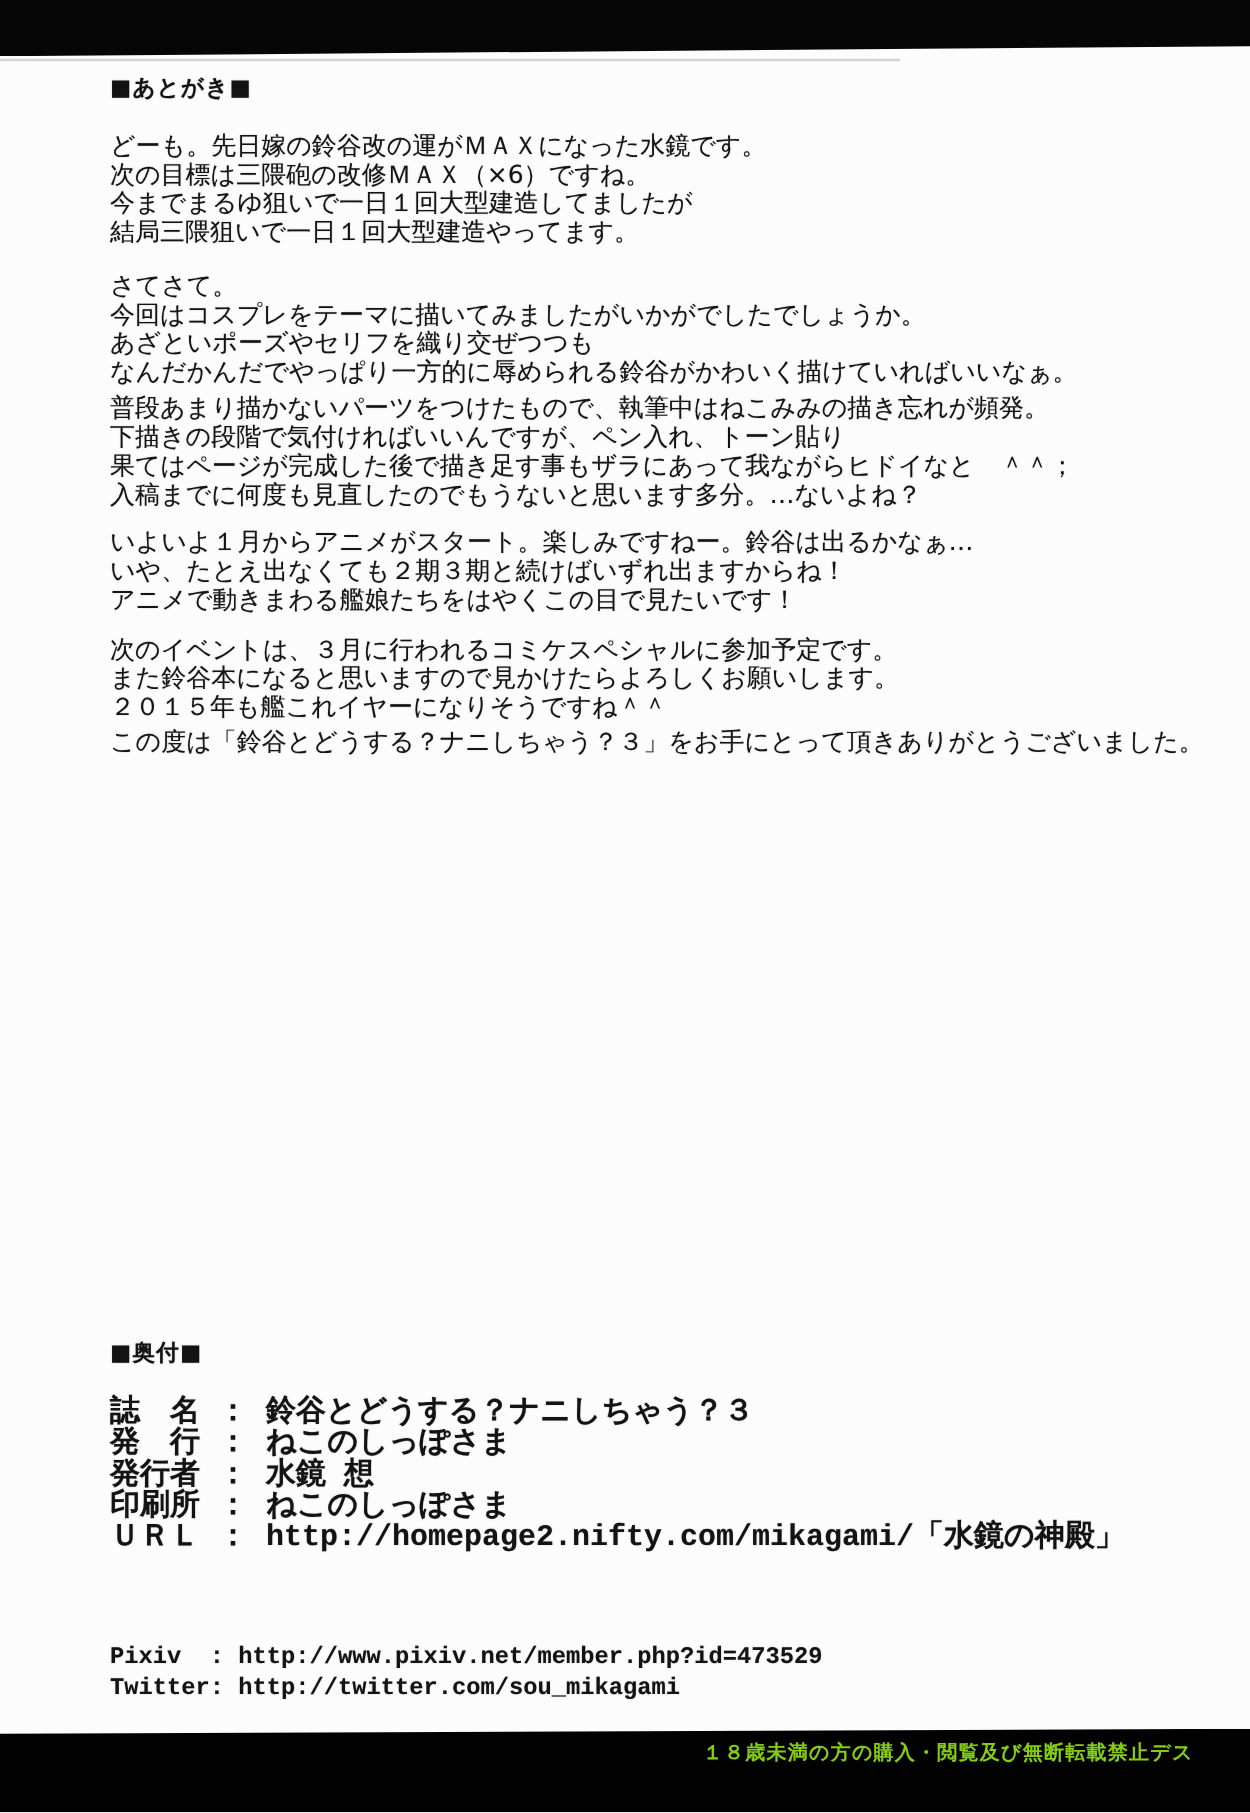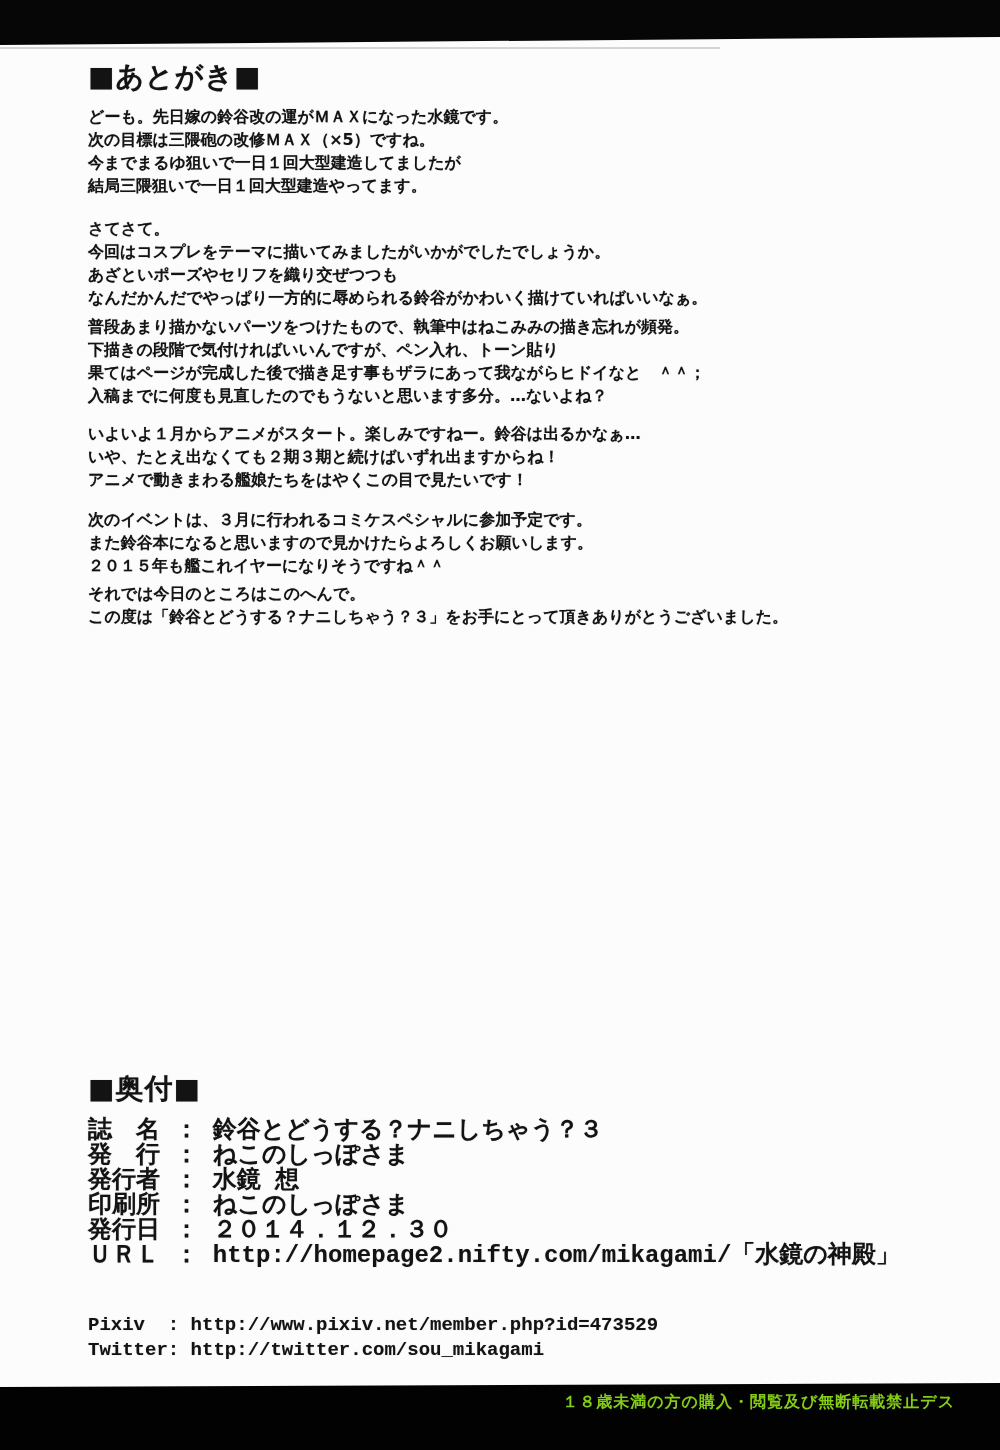--- a/index.html
+++ b/index.html
@@ -31,32 +31,32 @@
     width: 72%;
     height: 2px;
     background: #b5b5b5;
     opacity: .55;
   }
   
   .hd {
     position: absolute;
     left: 88px;
     margin: 0;
-    font-size: 28px;
+    font-size: 18px;
     font-weight: bold;
     letter-spacing: 1px;
     white-space: pre;
     text-shadow: 0 0 1px rgba(0,0,0,.4);
   }
   .para {
     position: absolute;
     left: 88px;
     margin: 0;
-    font-size: 16px;
-    font-weight: bold;
+    font-size: 20px;
+    font-weight: normal;
     line-height: 23px;
     letter-spacing: 0;
     text-shadow: 0 0 1px rgba(0,0,0,.35);
   }
   .ln {
     display: block;
     white-space: pre;
   }
   
   .crows {
@@ -112,21 +112,21 @@
 
 <div class="page">
 
   <div class="topbar"></div>
   <div class="topbar-scanline"></div>
 
   <h2 class="hd" style="top:58px">■あとがき■</h2>
 
   <p class="para" style="top:105px">
     <span class="ln">どーも。先日嫁の鈴谷改の運がＭＡＸになった水鏡です。</span>
-    <span class="ln">次の目標は三隈砲の改修ＭＡＸ（×5）ですね。</span>
+    <span class="ln">次の目標は三隈砲の改修ＭＡＸ（×6）ですね。</span>
     <span class="ln">今までまるゆ狙いで一日１回大型建造してましたが</span>
     <span class="ln">結局三隈狙いで一日１回大型建造やってます。</span>
   </p>
 
   <p class="para" style="top:217px">
     <span class="ln">さてさて。</span>
     <span class="ln">今回はコスプレをテーマに描いてみましたがいかがでしたでしょうか。</span>
     <span class="ln">あざといポーズやセリフを織り交ぜつつも</span>
     <span class="ln">なんだかんだでやっぱり一方的に辱められる鈴谷がかわいく描けていればいいなぁ。</span>
   </p>
@@ -144,32 +144,30 @@
     <span class="ln">アニメで動きまわる艦娘たちをはやくこの目で見たいです！</span>
   </p>
 
   <p class="para" style="top:508px">
     <span class="ln">次のイベントは、３月に行われるコミケスペシャルに参加予定です。</span>
     <span class="ln">また鈴谷本になると思いますので見かけたらよろしくお願いします。</span>
     <span class="ln">２０１５年も艦これイヤーになりそうですね＾＾</span>
   </p>
 
   <p class="para" style="top:582px">
-    <span class="ln">それでは今日のところはこのへんで。</span>
     <span class="ln">この度は「鈴谷とどうする？ナニしちゃう？３」をお手にとって頂きありがとうございました。</span>
   </p>
 
   <h2 class="hd" style="top:1070px">■奥付■</h2>
 
   <div class="crows">
     <span class="crow">誌　名 ： 鈴谷とどうする？ナニしちゃう？３</span>
     <span class="crow">発　行 ： ねこのしっぽさま</span>
     <span class="crow">発行者 ： 水鏡 想</span>
     <span class="crow">印刷所 ： ねこのしっぽさま</span>
-    <span class="crow">発行日 ： ２０１４．１２．３０</span>
     <span class="crow">ＵＲＬ ： http://homepage2.nifty.com/mikagami/「水鏡の神殿」</span>
   </div>
 
   <div class="clinks">
     <span class="clink">Pixiv  : http://www.pixiv.net/member.php?id=473529</span>
     <span class="clink">Twitter: http://twitter.com/sou_mikagami</span>
   </div>
 
   <div class="bottombar">
     <span class="notice">１８歳未満の方の購入・閲覧及び無断転載禁止デス</span>

